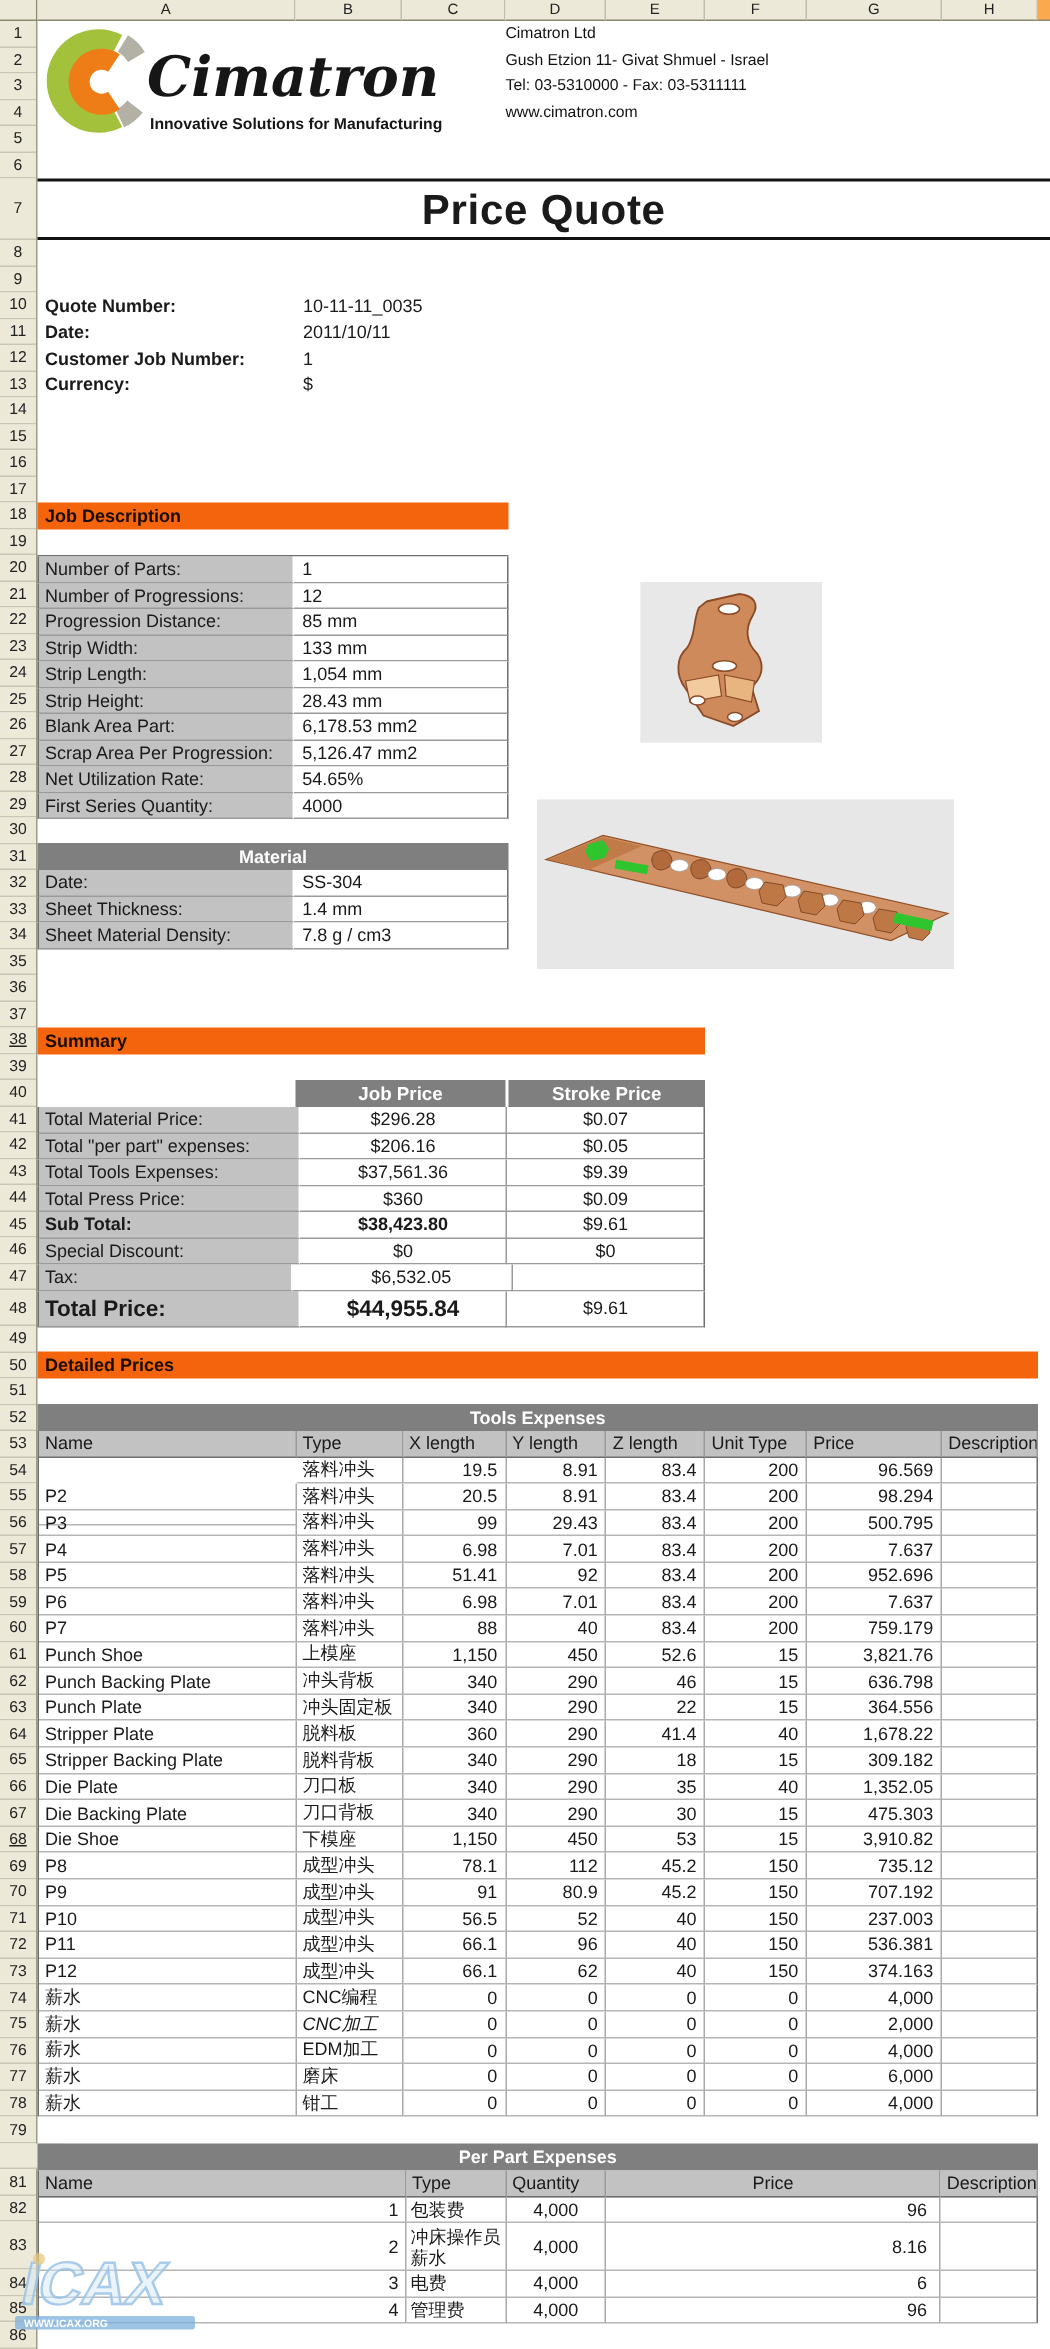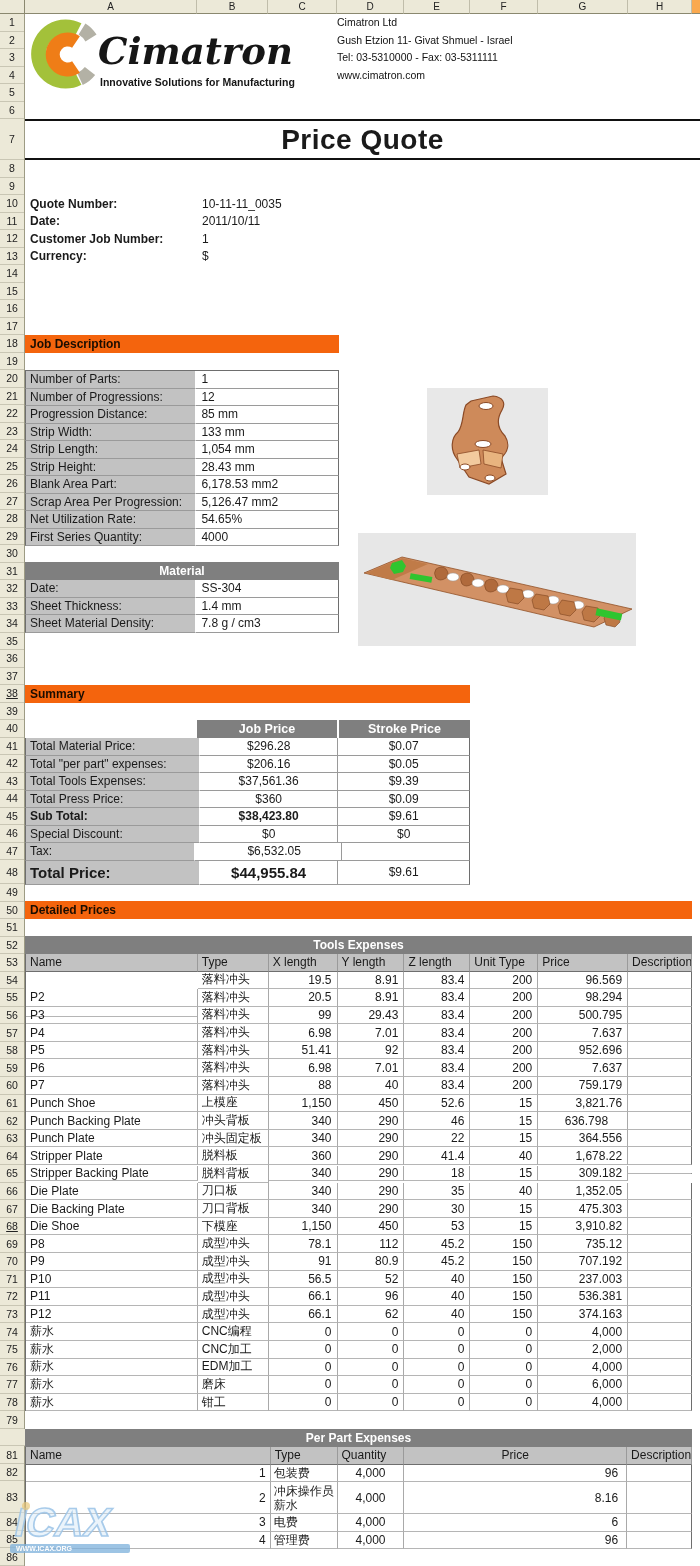--- a/index.html
+++ b/index.html
@@ -427,21 +427,21 @@
         <div class="grid-cell" style="width: 90px; justify-content: flex-end; padding-right: 5px;">3,821.76</div>
         <div class="grid-cell" style="width: 64px; justify-content: flex-end; padding-right: 5px; border-right: 1px solid rgb(110, 110, 110);"></div>
       </div>
       <div class="kv-row" style="height: 17.6px;">
         <div class="grid-cell" style="width: 172px; padding-left: 4px;">Punch Backing Plate</div>
         <div class="grid-cell" style="width: 71px; padding-left: 4px;">冲头背板</div>
         <div class="grid-cell" style="width: 69px; justify-content: flex-end; padding-right: 5px;">340</div>
         <div class="grid-cell" style="width: 67px; justify-content: flex-end; padding-right: 5px;">290</div>
         <div class="grid-cell" style="width: 66px; justify-content: flex-end; padding-right: 5px;">46</div>
         <div class="grid-cell" style="width: 68px; justify-content: flex-end; padding-right: 5px;">15</div>
-        <div class="grid-cell" style="width: 90px; justify-content: flex-end; padding-right: 19px;">636.798</div>
+        <div class="grid-cell" style="width: 90px; justify-content: flex-end; padding-right: 5px;">636.798</div>
         <div class="grid-cell" style="width: 64px; justify-content: flex-end; padding-right: 5px; border-right: 1px solid rgb(110, 110, 110);"></div>
       </div>
       <div class="kv-row" style="height: 17.6px;">
         <div class="grid-cell" style="width: 172px; padding-left: 4px;">Punch Plate</div>
         <div class="grid-cell" style="width: 71px; padding-left: 4px;">冲头固定板</div>
         <div class="grid-cell" style="width: 69px; justify-content: flex-end; padding-right: 5px;">340</div>
         <div class="grid-cell" style="width: 67px; justify-content: flex-end; padding-right: 5px;">290</div>
         <div class="grid-cell" style="width: 66px; justify-content: flex-end; padding-right: 5px;">22</div>
         <div class="grid-cell" style="width: 68px; justify-content: flex-end; padding-right: 5px;">15</div>
         <div class="grid-cell" style="width: 90px; justify-content: flex-end; padding-right: 5px;">364.556</div>
@@ -450,21 +450,21 @@
       <div class="kv-row" style="height: 17.6px;">
         <div class="grid-cell" style="width: 172px; padding-left: 4px;">Stripper Plate</div>
         <div class="grid-cell" style="width: 71px; padding-left: 4px;">脱料板</div>
         <div class="grid-cell" style="width: 69px; justify-content: flex-end; padding-right: 5px;">360</div>
         <div class="grid-cell" style="width: 67px; justify-content: flex-end; padding-right: 5px;">290</div>
         <div class="grid-cell" style="width: 66px; justify-content: flex-end; padding-right: 5px;">41.4</div>
         <div class="grid-cell" style="width: 68px; justify-content: flex-end; padding-right: 5px;">40</div>
         <div class="grid-cell" style="width: 90px; justify-content: flex-end; padding-right: 5px;">1,678.22</div>
         <div class="grid-cell" style="width: 64px; justify-content: flex-end; padding-right: 5px; border-right: 1px solid rgb(110, 110, 110);"></div>
       </div>
-      <div class="kv-row" style="height: 17.6px; align-items: center;">
+      <div class="kv-row" style="height: 17.6px;">
         <div class="grid-cell" style="width: 172px; padding-left: 4px;">Stripper Backing Plate</div>
         <div class="grid-cell" style="width: 71px; padding-left: 4px;">脱料背板</div>
         <div class="grid-cell" style="width: 69px; justify-content: flex-end; padding-right: 5px;">340</div>
         <div class="grid-cell" style="width: 67px; justify-content: flex-end; padding-right: 5px;">290</div>
         <div class="grid-cell" style="width: 66px; justify-content: flex-end; padding-right: 5px;">18</div>
         <div class="grid-cell" style="width: 68px; justify-content: flex-end; padding-right: 5px;">15</div>
         <div class="grid-cell" style="width: 90px; justify-content: flex-end; padding-right: 5px;">309.182</div>
         <div class="grid-cell" style="width: 64px; justify-content: flex-end; padding-right: 5px; border-right: 1px solid rgb(110, 110, 110);"></div>
       </div>
       <div class="kv-row" style="height: 17.6px;">
@@ -552,21 +552,21 @@
         <div class="grid-cell" style="width: 71px; padding-left: 4px;">CNC编程</div>
         <div class="grid-cell" style="width: 69px; justify-content: flex-end; padding-right: 5px;">0</div>
         <div class="grid-cell" style="width: 67px; justify-content: flex-end; padding-right: 5px;">0</div>
         <div class="grid-cell" style="width: 66px; justify-content: flex-end; padding-right: 5px;">0</div>
         <div class="grid-cell" style="width: 68px; justify-content: flex-end; padding-right: 5px;">0</div>
         <div class="grid-cell" style="width: 90px; justify-content: flex-end; padding-right: 5px;">4,000</div>
         <div class="grid-cell" style="width: 64px; justify-content: flex-end; padding-right: 5px; border-right: 1px solid rgb(110, 110, 110);"></div>
       </div>
       <div class="kv-row" style="height: 17.6px;">
         <div class="grid-cell" style="width: 172px; padding-left: 4px;">薪水</div>
-        <div class="grid-cell" style="width: 71px; padding-left: 4px;">CNC加工</div>
+        <div class="grid-cell" style="width: 71px; padding-left: 4px; font-style: italic;">CNC加工</div>
         <div class="grid-cell" style="width: 69px; justify-content: flex-end; padding-right: 5px;">0</div>
         <div class="grid-cell" style="width: 67px; justify-content: flex-end; padding-right: 5px;">0</div>
         <div class="grid-cell" style="width: 66px; justify-content: flex-end; padding-right: 5px;">0</div>
         <div class="grid-cell" style="width: 68px; justify-content: flex-end; padding-right: 5px;">0</div>
         <div class="grid-cell" style="width: 90px; justify-content: flex-end; padding-right: 5px;">2,000</div>
         <div class="grid-cell" style="width: 64px; justify-content: flex-end; padding-right: 5px; border-right: 1px solid rgb(110, 110, 110);"></div>
       </div>
       <div class="kv-row" style="height: 17.6px;">
         <div class="grid-cell" style="width: 172px; padding-left: 4px;">薪水</div>
         <div class="grid-cell" style="width: 71px; padding-left: 4px;">EDM加工</div>

